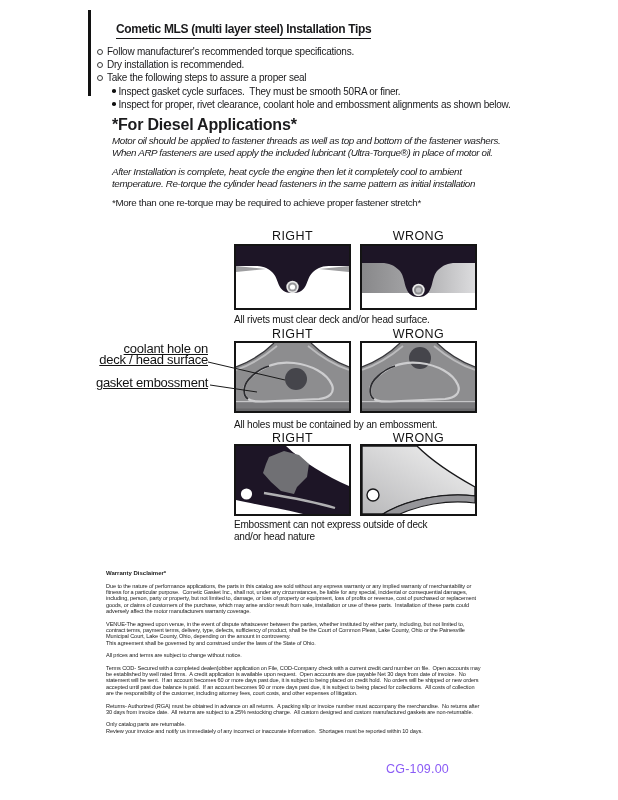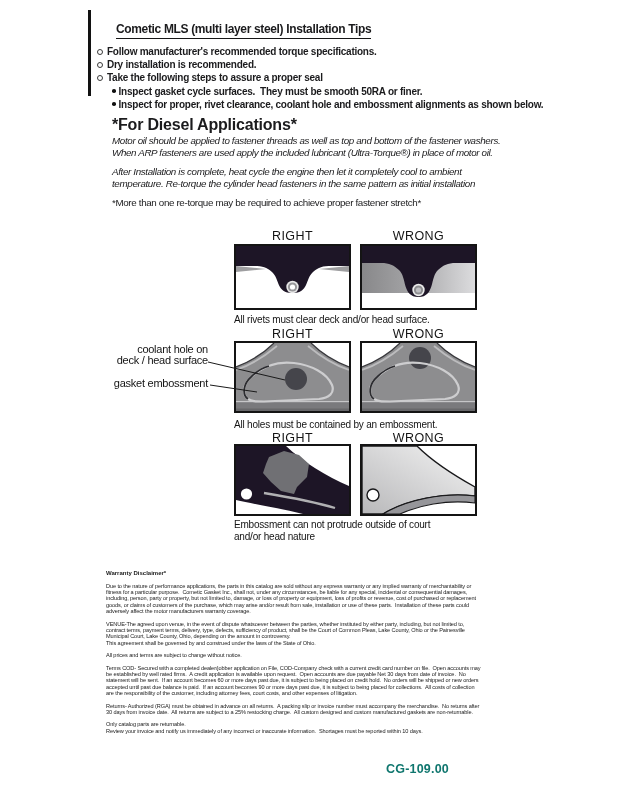--- a/index.html
+++ b/index.html
@@ -4,47 +4,47 @@
 <style>
   html,body{margin:0;padding:0;background:#ffffff;}
   .page{position:relative;width:618px;height:800px;background:#ffffff;overflow:hidden;
         font-family:"Liberation Sans","DejaVu Sans",sans-serif;color:#1b1b1d;}
   .abs{position:absolute;}
   .left-mark{left:88px;top:10px;width:3px;height:86px;background:#121212;}
   .title{left:116px;top:22px;font-size:12px;font-weight:700;letter-spacing:-0.35px;
          border-bottom:1.6px solid #161616;padding-bottom:1.5px;white-space:pre;margin:0;}
   .bullets{left:97px;top:45px;}
   .brow{display:flex;align-items:flex-start;line-height:13.2px;font-size:10px;
-        letter-spacing:-0.25px;font-weight:700;white-space:pre;}
+        letter-spacing:-0.25px;font-weight:400;white-space:pre;}
   .brow.sub{margin-left:15px;}
   .bm-circle{flex:0 0 auto;width:4px;height:4px;border:1.1px solid #3a3a3a;border-radius:50%;
              margin:3.8px 4px 0 0;}
   .bm-dot{flex:0 0 auto;width:3.6px;height:3.6px;background:#111;border-radius:50%;
           margin:4.3px 3px 0 0;}
   .diesel{left:112px;top:118px;width:445px;}
   .dheading{font-size:16px;font-weight:700;letter-spacing:-0.2px;line-height:13px;}
   .dpara{margin-top:6.5px;font-size:9.8px;letter-spacing:-0.35px;font-weight:500;font-style:italic;}
   .dpara .tline{line-height:12.1px;white-space:pre;}
   .dpara.first{margin-top:4px;}
   .dnote{margin-top:7px;font-size:9.8px;letter-spacing:-0.35px;font-weight:500;
          line-height:12px;white-space:pre;}
   .dlabel{width:117px;text-align:center;font-size:12.5px;letter-spacing:0.4px;
           line-height:13px;color:#141414;}
   .dbox{width:117px;border:2px solid #141414;background:#fff;box-sizing:border-box;}
   .dbox svg{display:block;}
   .caption{font-size:10px;letter-spacing:-0.2px;line-height:12px;white-space:pre;
            font-weight:500;color:#141414;}
-  .annot{width:120px;text-align:right;font-size:11px;letter-spacing:-0.25px;
-         font-weight:500;color:#141414;}
+  .annot{width:120px;text-align:right;font-size:13px;letter-spacing:-0.25px;
+         font-weight:500;color:#141414;text-decoration:underline;}
   .annot .tline{line-height:10.6px;white-space:pre;}
   .warranty{left:106px;top:570px;width:425px;color:#222;}
   .wheading{font-size:6px;font-weight:700;line-height:6.5px;margin-bottom:6.2px;white-space:pre;}
   .wpara{margin-bottom:6.2px;font-size:5.6px;letter-spacing:-0.1px;font-weight:500;}
   .wpara .tline{line-height:6.35px;white-space:pre;}
-  .footer-code{left:386px;top:762px;font-size:12.5px;letter-spacing:0.2px;color:#0f766e;font-weight:bold;}
+  .footer-code{left:386px;top:762px;font-size:12.5px;letter-spacing:0.2px;color:#8b5cf6;}
   .leader{pointer-events:none;}
 </style>
 </head>
 <body>
 
 <div class="page">
 
   <div class="abs left-mark"></div>
 
   <h1 class="abs title">Cometic MLS (multi layer steel) Installation Tips</h1>
@@ -188,21 +188,21 @@
           <stop offset="0" stop-color="#b8b8ba"></stop>
           <stop offset="1" stop-color="#f4f4f4"></stop>
         </linearGradient>
       </defs>
       <rect x="0" y="0" width="113" height="68" fill="#ffffff"></rect>
       <path d="M0,0 H55 C70,15 95,31 113,41 V50 C82,46 44,54 21,68 H0 Z" fill="url(#r3wg)" stroke="#18181a" stroke-width="1.4"></path>
       <path d="M21,68 C44,54 82,46 113,50 V57 C84,53 56,60 38,68 Z" fill="#96969a" stroke="#18181a" stroke-width="1.1"></path>
       <circle cx="11" cy="49" r="6" fill="#ffffff" stroke="#18181a" stroke-width="1.4"></circle>
     </svg>
   </div>
-  <div class="abs caption" style="left:234px;top:519px;"><div class="tline">Embossment can not protrude outside of court</div><div class="tline">and/or head nature</div></div>
+  <div class="abs caption" style="left:234px;top:519px;"><div class="tline">Embossment can not express outside of deck</div><div class="tline">and/or head nature</div></div>
 
   <div class="abs warranty">
     <div class="wheading">Warranty Disclaimer*</div>
     <div class="wpara">
         <div class="tline">Due to the nature of performance applications, the parts in this catalog are sold without any express warranty or any implied warranty of merchantability or</div>
         <div class="tline">fitness for a particular purpose.  Cometic Gasket Inc., shall not, under any circumstances, be liable for any special, incidental or consequential damages,</div>
         <div class="tline">including, person, party or property, but not limited to, damage, or loss of property or equipment, loss of profits or revenue, cost of purchased or replacement</div>
         <div class="tline">goods, or claims of customers of the purchase, which may arise and/or result from sale, installation or use of these parts.  Installation of these parts could</div>
         <div class="tline">adversely affect the motor manufacturers warranty coverage.</div>
       </div>

